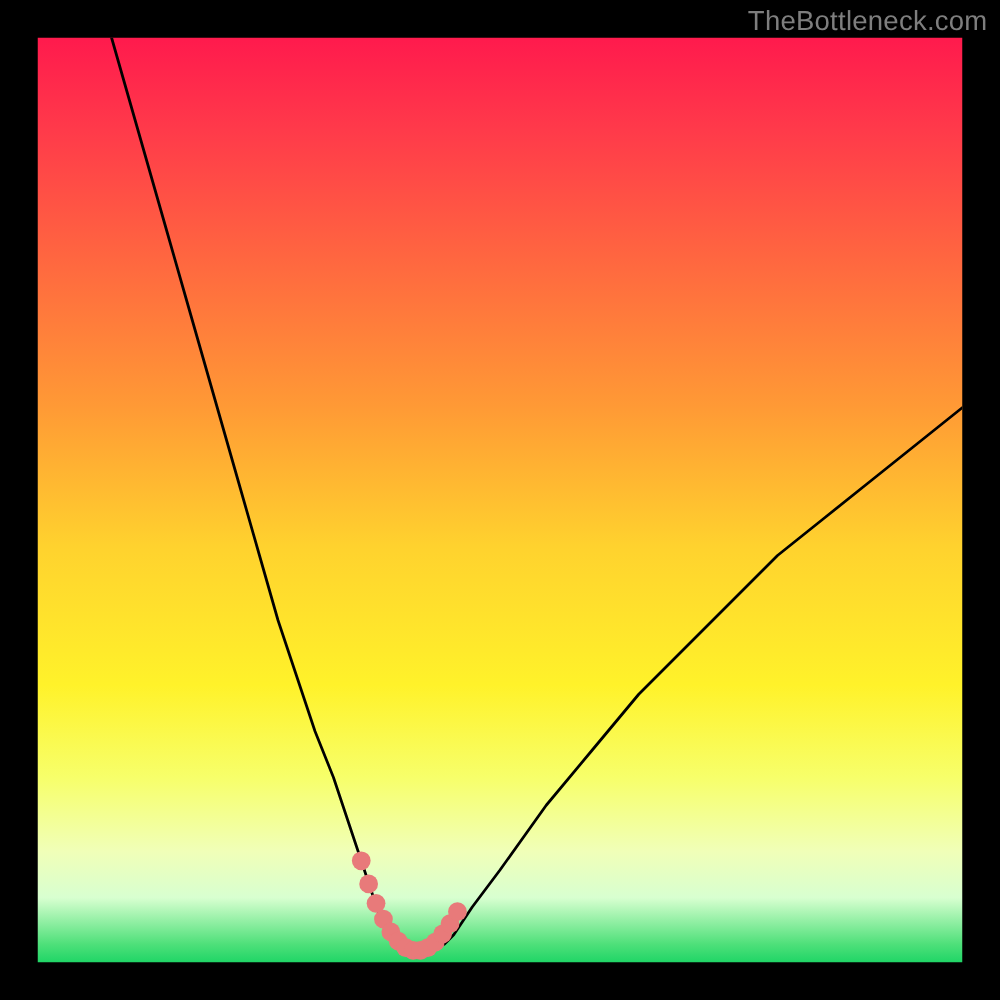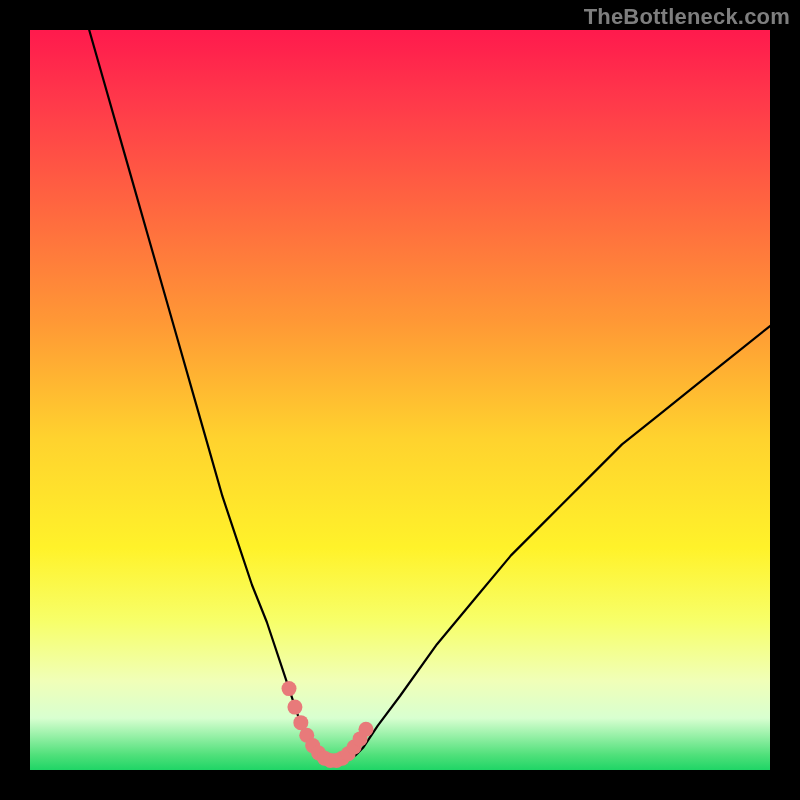--- a/index.html
+++ b/index.html
@@ -48,21 +48,21 @@
     width: 100%;
     height: 100%;
   }
   .watermark {
     position: absolute;
     top: 4px;
     right: 10px;
     color: #7e7e7e;
     font-size: 22px;
     letter-spacing: 0.2px;
-    font-weight: 700;
+    font-weight: 400;
     user-select: none;
   }
 </style>
 </head>
 <body>
 
 <div class="frame">
 
   <div class="plot-area">
     <div class="gradient"></div>

